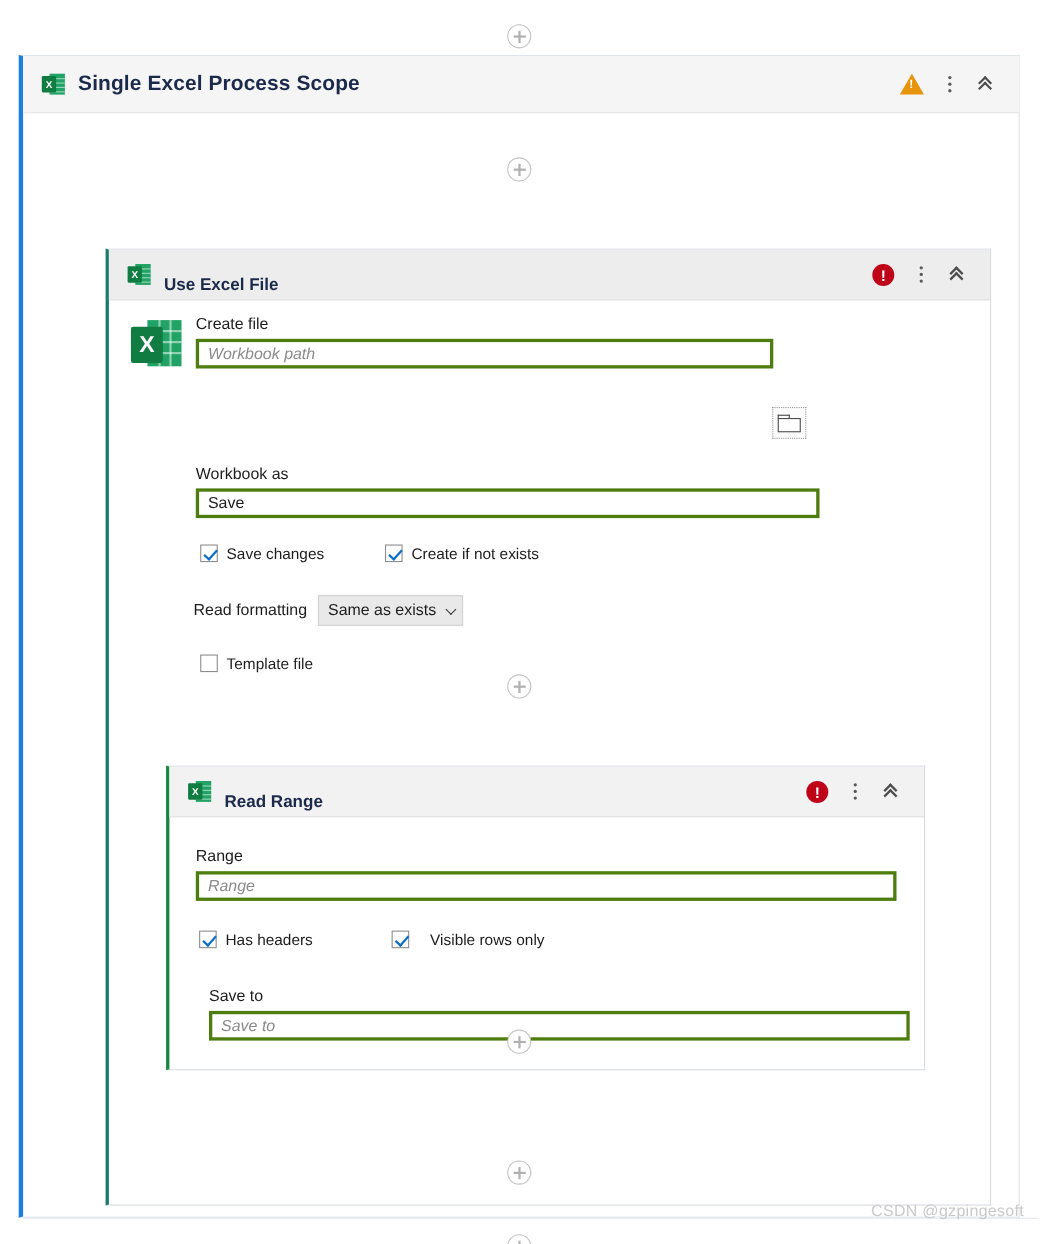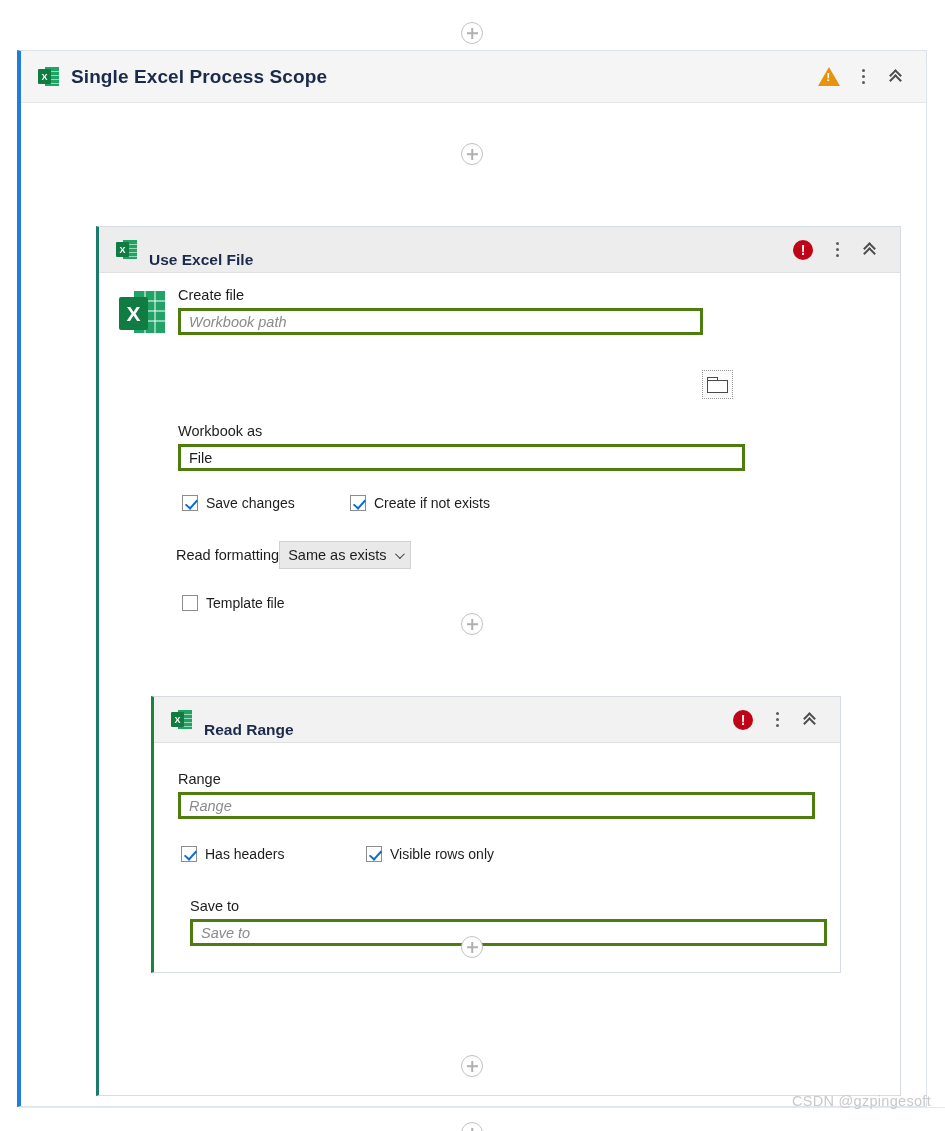--- a/index.html
+++ b/index.html
@@ -356,33 +356,33 @@
         </div>
         <div class="browse" style="left:603px; top:97px;">
           <div class="folder">
             <div class="back"></div>
               <div class="front"></div>
           </div>
         </div>
 
         <div style="position:absolute; left:79px; top:150px; width:570px;">
           <div class="field-label">Workbook as</div>
-          <div class="txt val" style="width:567px;">File</div>
+          <div class="txt val" style="width:567px;">Save</div>
         </div>
 
         <div class="cbrow" style="position:absolute; left:83px; top:222px;">
           <div class="cb on"></div>
           <div class="cb-label">Save changes</div>
         </div>
         <div class="cbrow" style="position:absolute; left:251px; top:222px;">
           <div class="cb on"></div>
           <div class="cb-label">Create if not exists</div>
         </div>
 
-        <div style="position:absolute; left:77px; top:268px; display:flex; align-items:center; ">
+        <div style="position:absolute; left:77px; top:268px; display:flex; align-items:center; gap:10px;">
           <div class="field-label" style="margin:0;">Read formatting</div>
           <div class="dd">
             <span>Same as exists</span>
             <span class="caret"></span>
           </div>
         </div>
 
         <div class="cbrow" style="position:absolute; left:83px; top:322px;">
           <div class="cb"></div>
           <div class="cb-label">Template file</div>
@@ -432,21 +432,21 @@
 
         <div style="position:absolute; left:24px; top:28px; width:640px;">
           <div class="field-label">Range</div>
           <div class="txt ph" style="width:637px;">Range</div>
         </div>
 
         <div class="cbrow" style="position:absolute; left:27px; top:103px;">
           <div class="cb on"></div>
           <div class="cb-label">Has headers</div>
         </div>
-        <div class="cbrow" style="position:absolute; left:212px; top:103px;">
+        <div class="cbrow" style="position:absolute; left:202px; top:103px;gap:11px;">
           <div class="cb on"></div>
           <div class="cb-label">Visible rows only</div>
         </div>
 
         <div style="position:absolute; left:36px; top:155px; width:640px;">
           <div class="field-label">Save to</div>
           <div class="txt ph" style="width:637px;">Save to</div>
         </div>
 
       </div>

